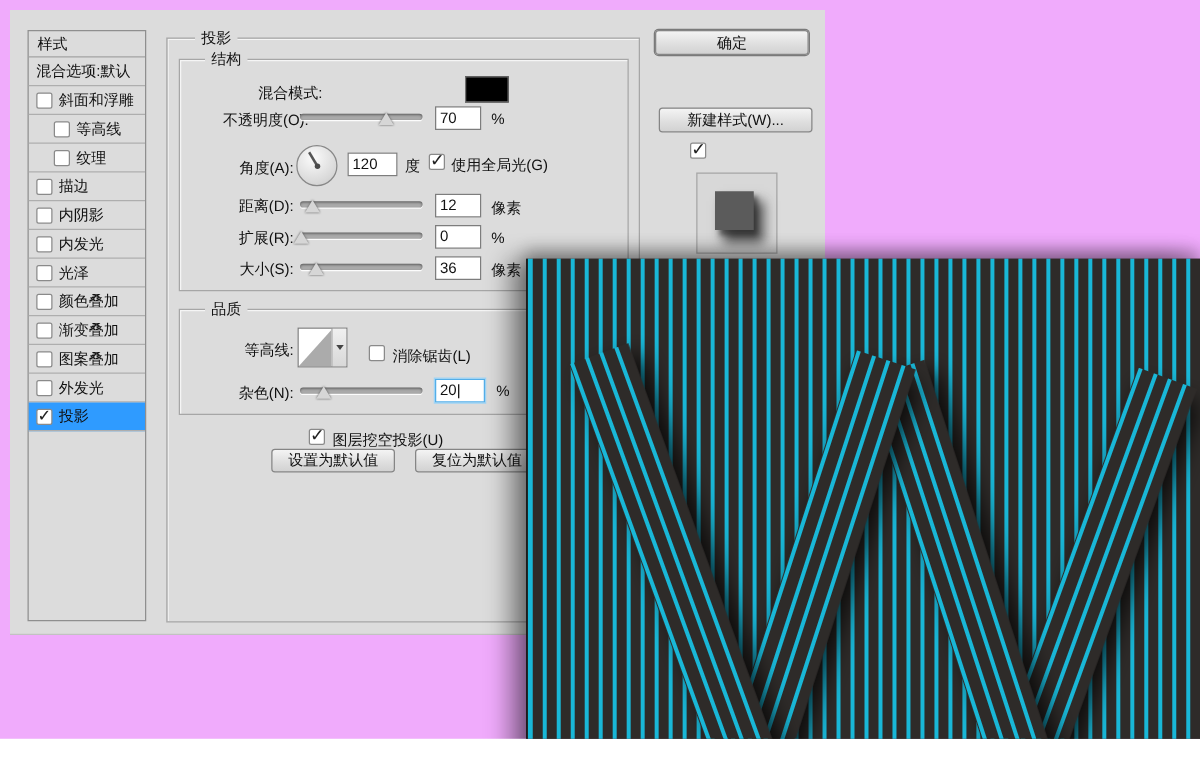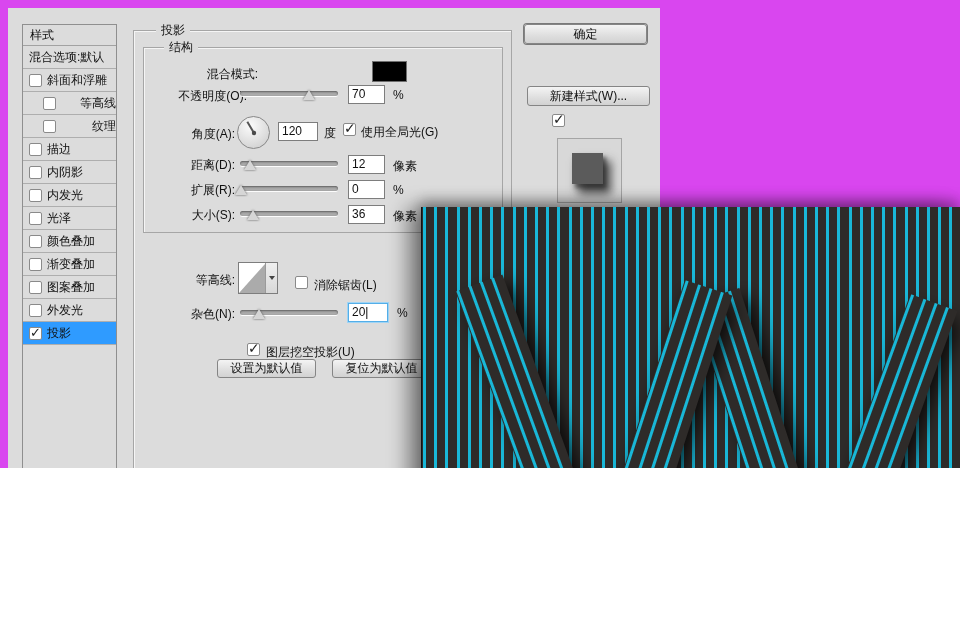--- a/index.html
+++ b/index.html
@@ -1,30 +1,30 @@
 <!DOCTYPE html>
 <html><head>
 <meta charset="utf-8">
 <style>
   * { margin:0; padding:0; box-sizing:border-box; }
   html,body { width:960px; height:621px; }
   body { font-family:"Liberation Sans","DejaVu Sans",sans-serif; background:#fff; }
-  .page { position:relative; width:960px; height:468px; background:#d946ef; overflow:hidden; }
+  .page { position:relative; width:960px; height:591px; background:#f0abfc; overflow:hidden; }
   .dialog-bg { position:absolute; left:8px; top:8px; width:652px; height:500px; background:#dcdcdc; border-bottom:1px solid #c2c2c2; }
 
   
   .styles-box { position:absolute; left:22px; top:24px; width:95px; height:473px; background:#dcdcdc; border:1px solid #8f8f8f; }
   .styles-header { height:21px; line-height:21px; padding-left:7px; font-size:12px; color:#111; border-bottom:1px solid #a2a2a2; }
   .list-row { height:23px; display:flex; align-items:center; border-bottom:1px solid #aeaeae; font-size:12px; color:#111; }
   .list-row .lbl { white-space:nowrap; overflow:hidden; }
   .list-row.selected { background:#2f9bff; }
   .cb { width:13px; height:13px; background:#fff; border:1px solid #8a8a8a; border-radius:2px; position:relative; flex:0 0 auto; }
   .cb .tick { position:absolute; left:0px; top:-3px; font-size:13px; color:#222; line-height:15px; }
   .row-pad1 { padding-left:6px; } .row-pad1 .cb { margin-right:5px; }
-  .row-pad2 { padding-left:20px;justify-content:space-between; } .row-pad2 .cb { margin-right:5px; }
+  .row-pad2 { padding-left:20px; } .row-pad2 .cb { margin-right:5px; }
 
   
   .group { position:absolute; border:1px solid #a6a6a6; box-shadow:1px 1px 0 rgba(255,255,255,.7) inset; }
   .group > .gtitle { position:absolute; top:-8px; background:#dcdcdc; padding:0 5px; font-size:12px; color:#111; line-height:15px; }
 
   .flabel { position:absolute; font-size:12px; color:#111; text-align:right; white-space:nowrap; }
   .unit { position:absolute; font-size:12px; color:#111; white-space:nowrap; }
 
   .textbox { position:absolute; background:#fff; border:1px solid #7d7d7d; font-size:12px; color:#111; padding:1px 3px; line-height:15px; }
   .textbox.focused { border:1px solid #54aee8; box-shadow:0 0 0 1px #9fd4f5; }
@@ -210,20 +210,23 @@
   <div class="textbox" style="left:348px; top:180px; width:37px; height:19px;">0</div>
   <div class="unit" style="left:393px; top:183px;">%</div>
 
   <div class="flabel" style="left:145px; top:207px; width:90px;">大小(S):</div>
   <div class="slider-track" style="left:240px; top:211px; width:98px;">
     <span class="slider-thumb" style="left: 13%;"></span>
   </div>
   <div class="textbox" style="left:348px; top:205px; width:37px; height:19px;">36</div>
   <div class="unit" style="left:393px; top:208px;">像素</div>
 
+  <div class="group" style="left:143px; top:247px; width:360px; height:85px;">
+    <span class="gtitle" style="left:20px;">品质</span>
+  </div>
 
   <div class="flabel" style="left:150px; top:272px; width:85px;">等高线:</div>
   <div class="contour-box" style="left:238px; top:262px;">
     <span class="contour-pic">
       <svg width="27" height="30">
           <rect width="27" height="30" fill="#fff"></rect>
           <polygon points="0,30 27,0 27,30" fill="#ababab"></polygon>
         </svg>
     </span>
     <span class="contour-arrow">

